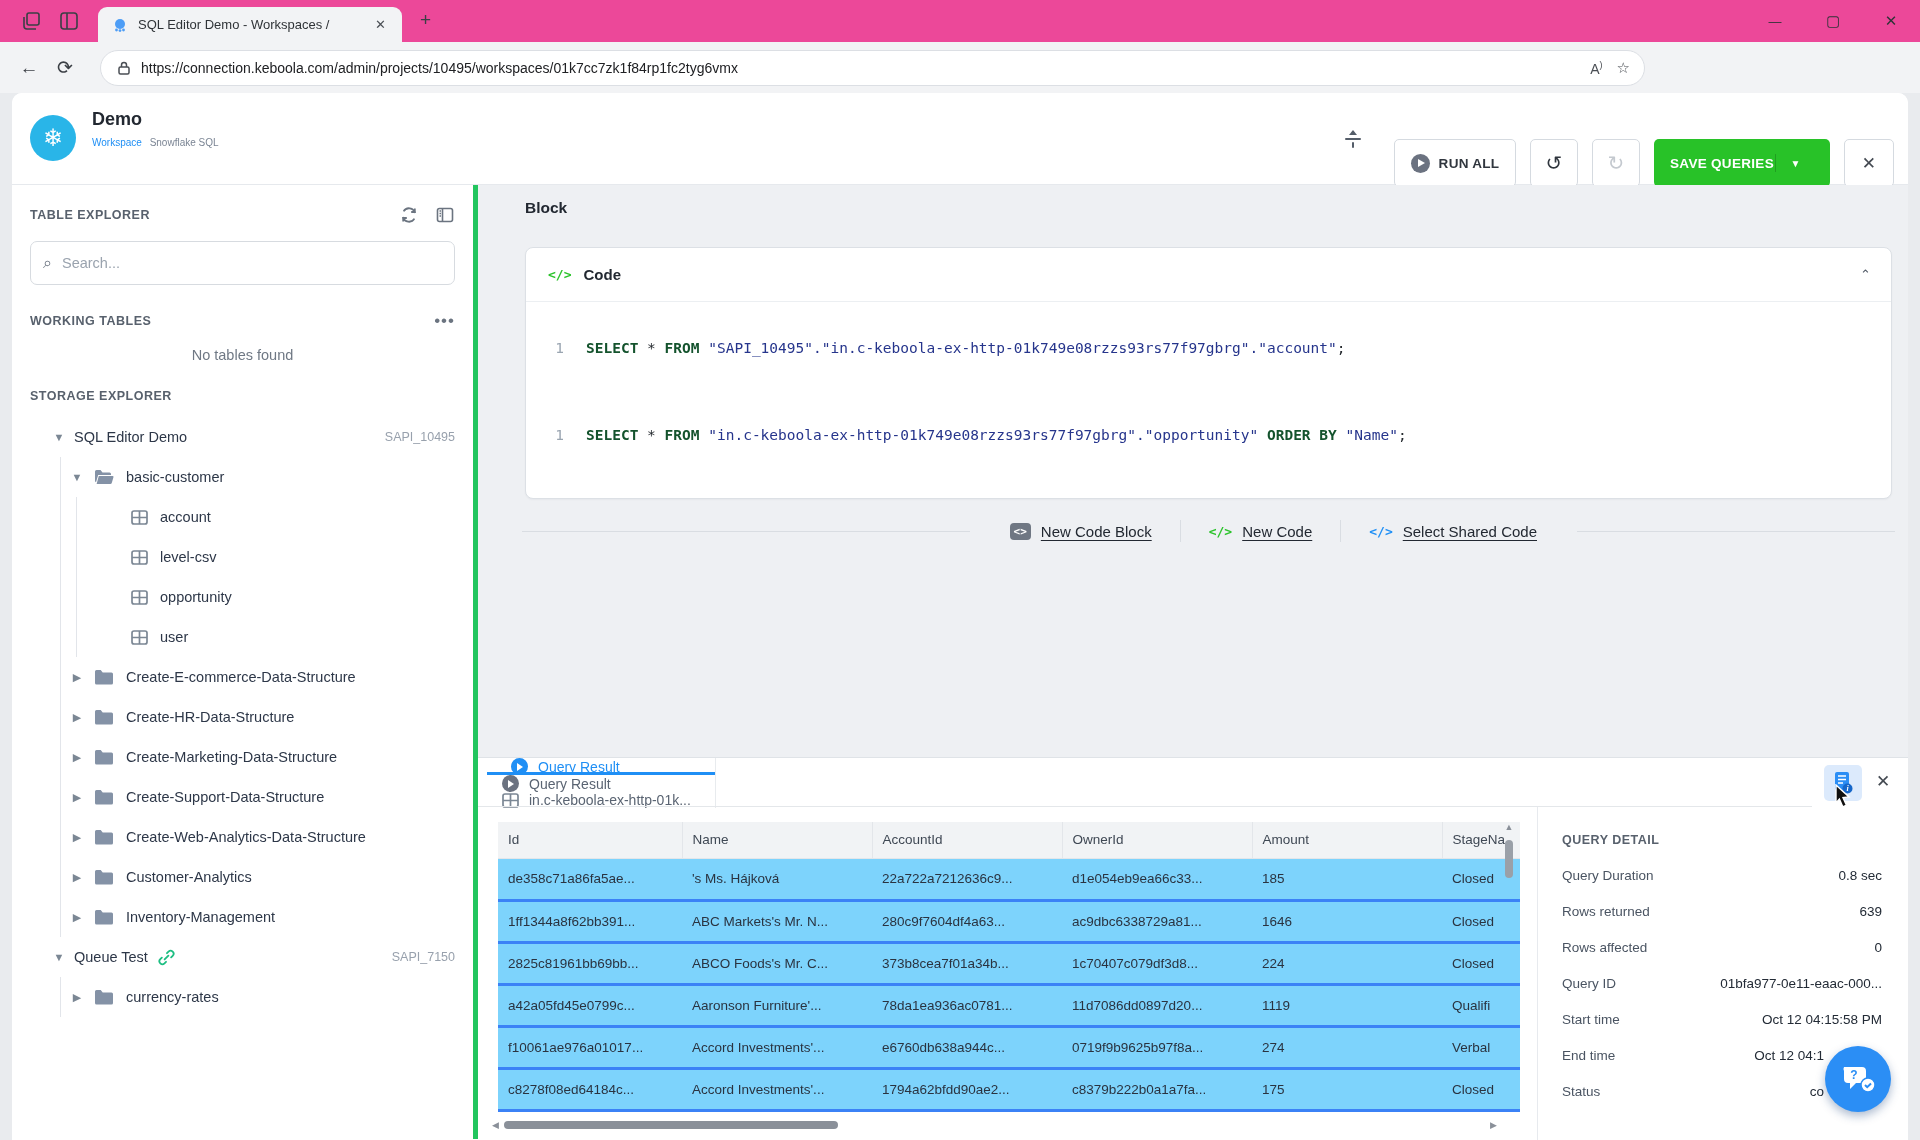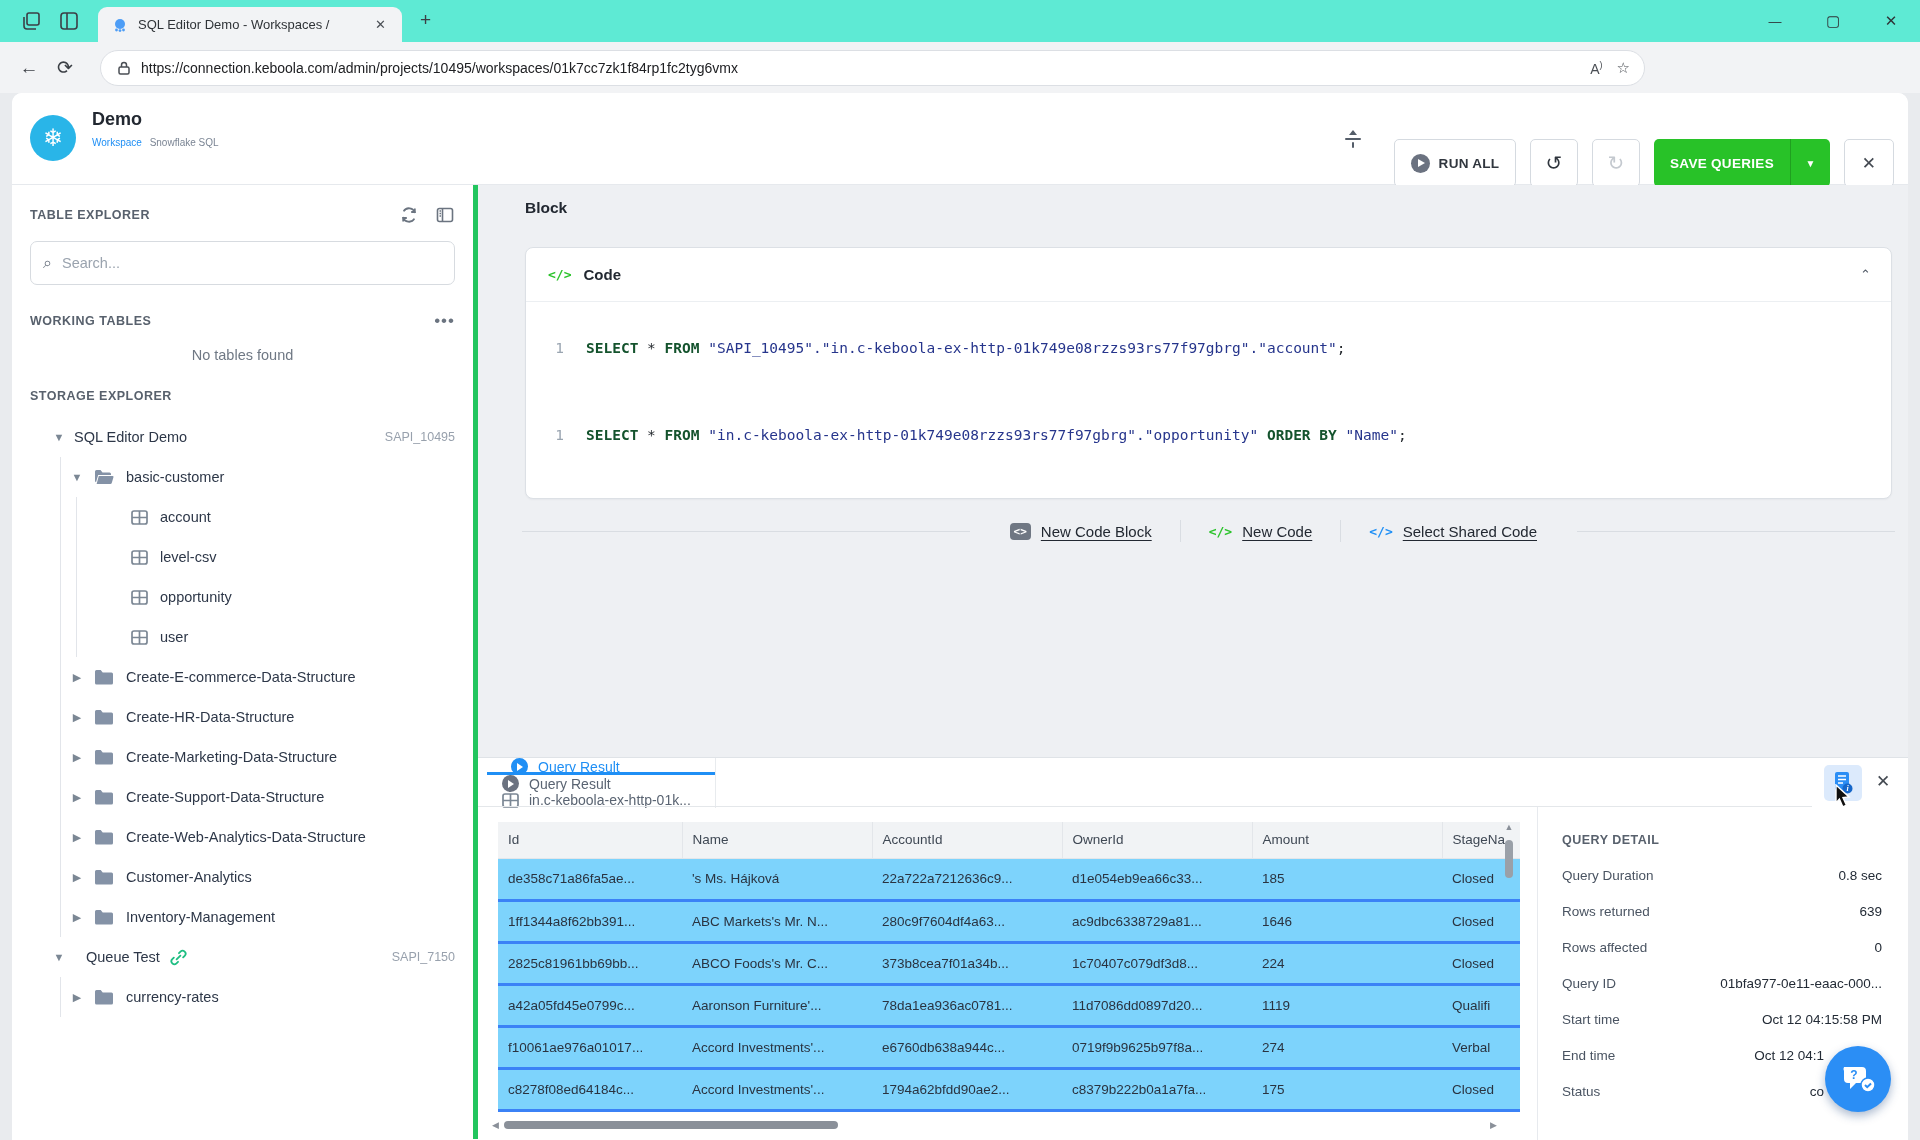--- a/index.html
+++ b/index.html
@@ -1,20 +1,20 @@
 <!DOCTYPE html>
 <html><head>
 <meta charset="utf-8">
 <style>
   * { margin:0; padding:0; box-sizing:border-box; }
   html,body { width:1920px; height:1140px; overflow:hidden; background:#e9ebee;
     font-family:"Liberation Sans", sans-serif; -webkit-font-smoothing:antialiased; }
 
   
-  .tabstrip { position:absolute; left:0; top:0; width:1920px; height:42px; background:#5eead4; }
+  .tabstrip { position:absolute; left:0; top:0; width:1920px; height:42px; background:#ec4899; }
   .ts-icon { position:absolute; top:10px; width:22px; height:22px; color:#3b3f45; }
   .browser-tab { position:absolute; left:98px; top:7px; width:304px; height:35px; background:#f2f3f5;
     border-radius:9px 9px 0 0; display:flex; align-items:center; padding:0 10px 0 14px; }
   .tab-title { font-size:13px; color:#2f3337; white-space:nowrap; overflow:hidden; flex:1; margin-left:10px; }
   .tab-close { color:#4a4e54; font-size:13px; padding:2px 6px; border-radius:4px; }
   .newtab-btn { position:absolute; left:420px; top:9px; font-size:19px; color:#3b3f45; }
   .win-controls { position:absolute; right:0; top:0; height:42px; display:flex; }
   .win-btn { width:58px; height:42px; display:flex; align-items:center; justify-content:center;
     font-size:13px; color:#2f3337; }
 
@@ -46,21 +46,21 @@
   .hdr-tools { position:absolute; right:14px; top:22px; height:48px; display:flex; align-items:center; gap:14px; }
   .fmt-icon { width:26px; height:26px; color:#545d69; margin-right:14px; }
   .btn { height:48px; border:1px solid #d5dae0; border-radius:5px; background:#fff; display:flex;
     align-items:center; justify-content:center; font-size:13.5px; font-weight:700; letter-spacing:.3px; color:#30363e;margin-top:48px; }
   .btn-runall { width:122px; gap:9px; }
   .play-circle { width:19px; height:19px; border-radius:50%; background:#6b7280; position:relative; flex:0 0 auto; }
   .play-circle::after { content:""; position:absolute; left:7px; top:5px; border-left:7px solid #fff;
     border-top:4.5px solid transparent; border-bottom:4.5px solid transparent; }
   .btn-icon { width:48px; font-size:20px; font-weight:400; }
   .btn-icon.disabled { color:#c4c9cf; }
-  .btn-save { width:176px; background:#28c228; border:none; color:#fff; padding:0; overflow:hidden; }
+  .btn-save { width:176px; background:#28c228; border:none; color:#fff; padding:15px; overflow:hidden; }
   .save-main { flex:1; text-align:center; }
   .save-caret { width:40px; height:100%; border-left:1px solid rgba(0,0,0,.18); display:flex;
     align-items:center; justify-content:center; font-size:10px; }
   .btn-close { width:50px; font-size:17px; font-weight:400; color:#444a52; }
 
   .app-body { position:relative; display:flex; height:954px; }
 
   
   .sidebar { width:466px; background:#fff; border-right:5px solid #22c55e; position:relative; font-size:14.5px; }
   .sb-row { display:flex; align-items:center; }
@@ -406,21 +406,21 @@
           <span class="chev">▶</span>
           <span class="fold">
             <svg viewBox="0 0 20 16" fill="currentColor">
                 <path d="M1 2.5A1.5 1.5 0 0 1 2.5 1h4.2l2 2.5h8.8A1.5 1.5 0 0 1 19 5v9a1.5 1.5 0 0 1-1.5 1.5h-15A1.5 1.5 0 0 1 1 14z"></path>
               </svg>
           </span>
           <span>Inventory-Management</span>
         </div>
         <div class="tnode lv0">
           <span class="chev">▼</span>
-          <span style="margin-left:20px">Queue Test</span>
+          <span style="margin-left:8px">Queue Test</span>
           <span class="linkico">
             <svg viewBox="0 0 20 20" fill="none" stroke="#1dbe82" stroke-width="1.9" stroke-linecap="round">
                 <path d="M8 12l4-4"></path>
                 <path d="M10.5 5.5l1.6-1.6a3.1 3.1 0 0 1 4.4 4.4L14.9 9.9"></path>
                 <path d="M9.5 14.5L7.9 16.1a3.1 3.1 0 0 1-4.4-4.4L5.1 10.1"></path>
               </svg>
           </span>
           <span class="tbadge">SAPI_7150</span>
         </div>
         <div class="tnode lv1">

